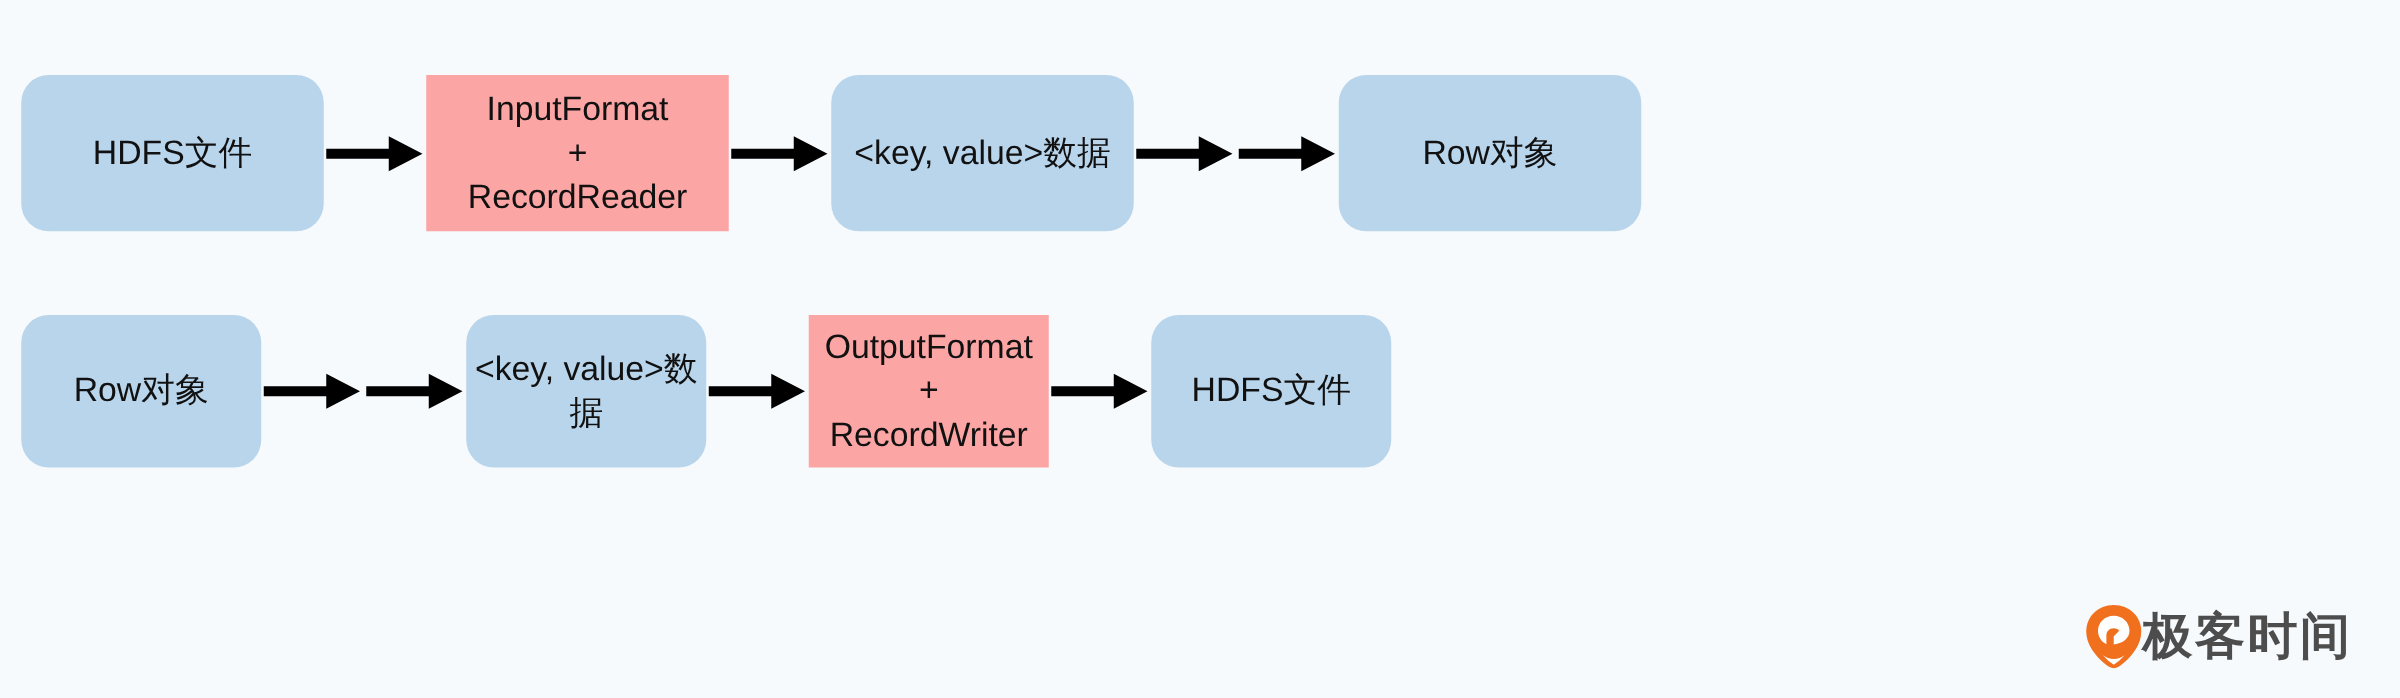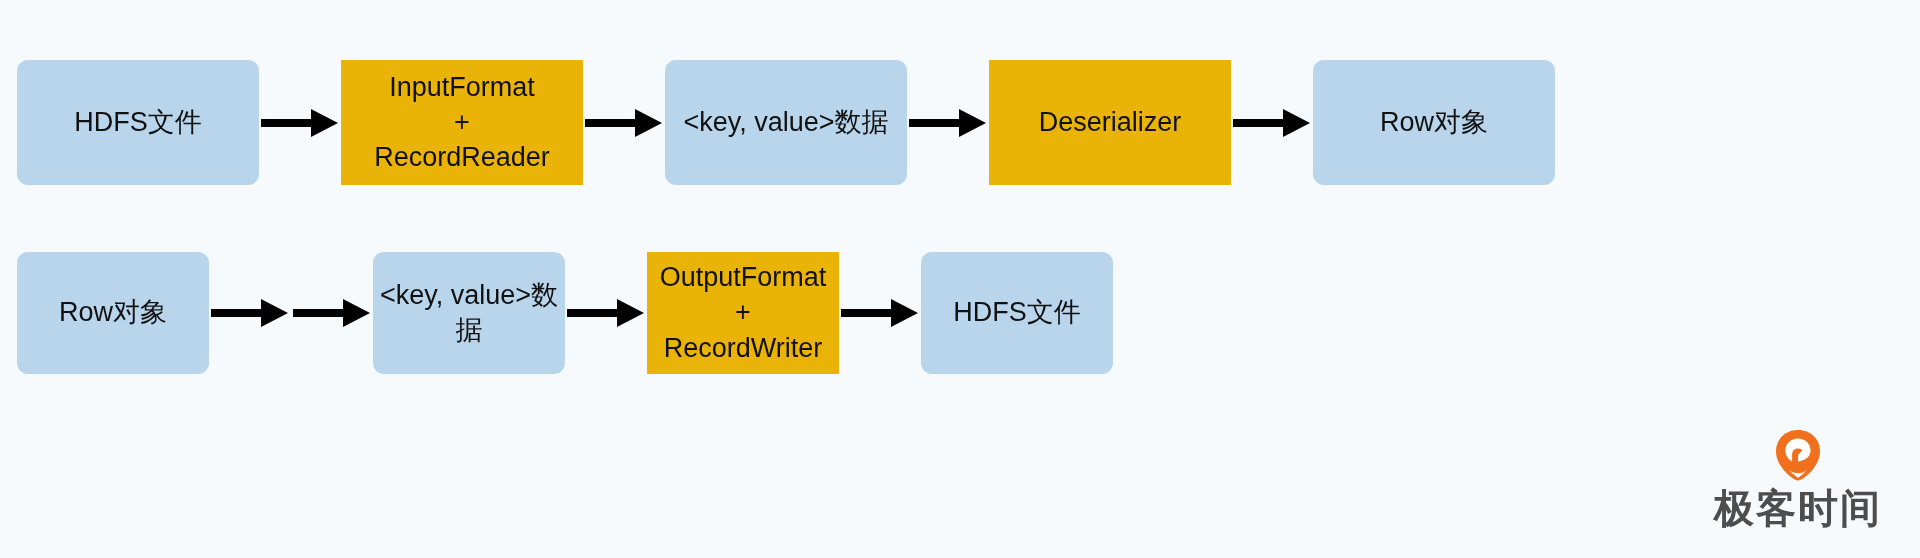--- a/index.html
+++ b/index.html
@@ -43,24 +43,24 @@
     text-align: center;
     color: #111111;
     line-height: 1.30;
     padding: 4px 6px;
     white-space: pre-line;
     flex: 0 0 auto;
   }
 
   .node.light {
     background: #b9d5ec;
-    border-radius: 11px;
+    border-radius: 22px;
   }
   .node.dark {
-    background: #eab308;
+    background: #fca5a5;
     border-radius: 0px;
   }
 
   
   #flow-row-read  .node { width: 242px; height: 125px; font-size: 27px; }
   #flow-row-write .node { width: 192px; height: 122px; font-size: 27px; }
 
   .node-label { display: block; }
 
   .arrow {
@@ -75,21 +75,21 @@
   .arrow svg { display: block; }
 
   .spacer-left { flex: 0 0 auto; width: 17px; height: 1px; }
 
   
   #watermark {
     position: absolute;
     right: 38px;
     bottom: 22px;
     display: flex;
-    flex-direction: column;
+    flex-direction: row;
     align-items: center;
   }
   #watermark .wm-text {
     font-size: 40px;
     font-weight: bold;
     color: #4d4d4d;
     letter-spacing: 2px;
     font-family: "DejaVu Sans", "Liberation Sans", sans-serif;
   }
   #watermark .wm-mark { width: 46px; height: 52px; }
@@ -127,23 +127,20 @@
     <div class="node light">
       <span class="node-label">&lt;key, value&gt;数据</span>
     </div>
 
     <div class="arrow">
       <svg width="82" height="34" viewBox="0 0 82 34" aria-hidden="true">
         <path d="M2 13 L52 13 L52 3 L79 17 L52 31 L52 21 L2 21 Z" fill="#000000"></path>
       </svg>
     </div>
 
-    <div class="node dark">
-      <span class="node-label">Deserializer</span>
-    </div>
 
     <div class="arrow">
       <svg width="82" height="34" viewBox="0 0 82 34" aria-hidden="true">
         <path d="M2 13 L52 13 L52 3 L79 17 L52 31 L52 21 L2 21 Z" fill="#000000"></path>
       </svg>
     </div>
 
     <div class="node light">
       <span class="node-label">Row对象</span>
     </div>

